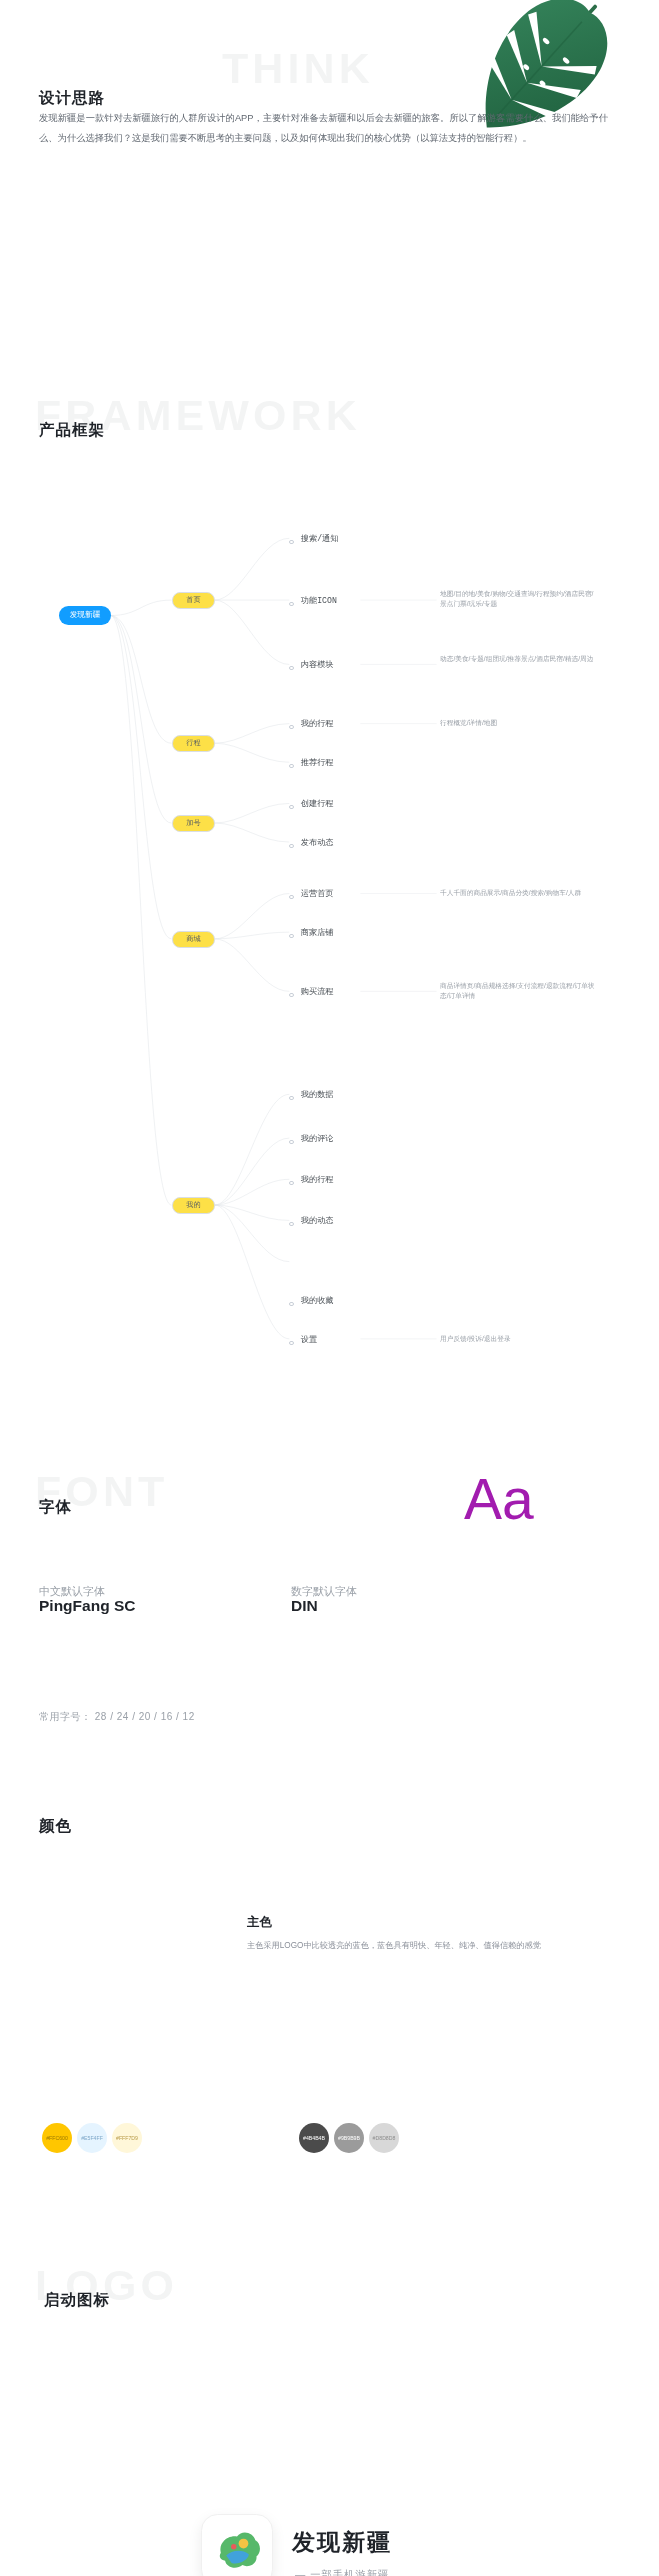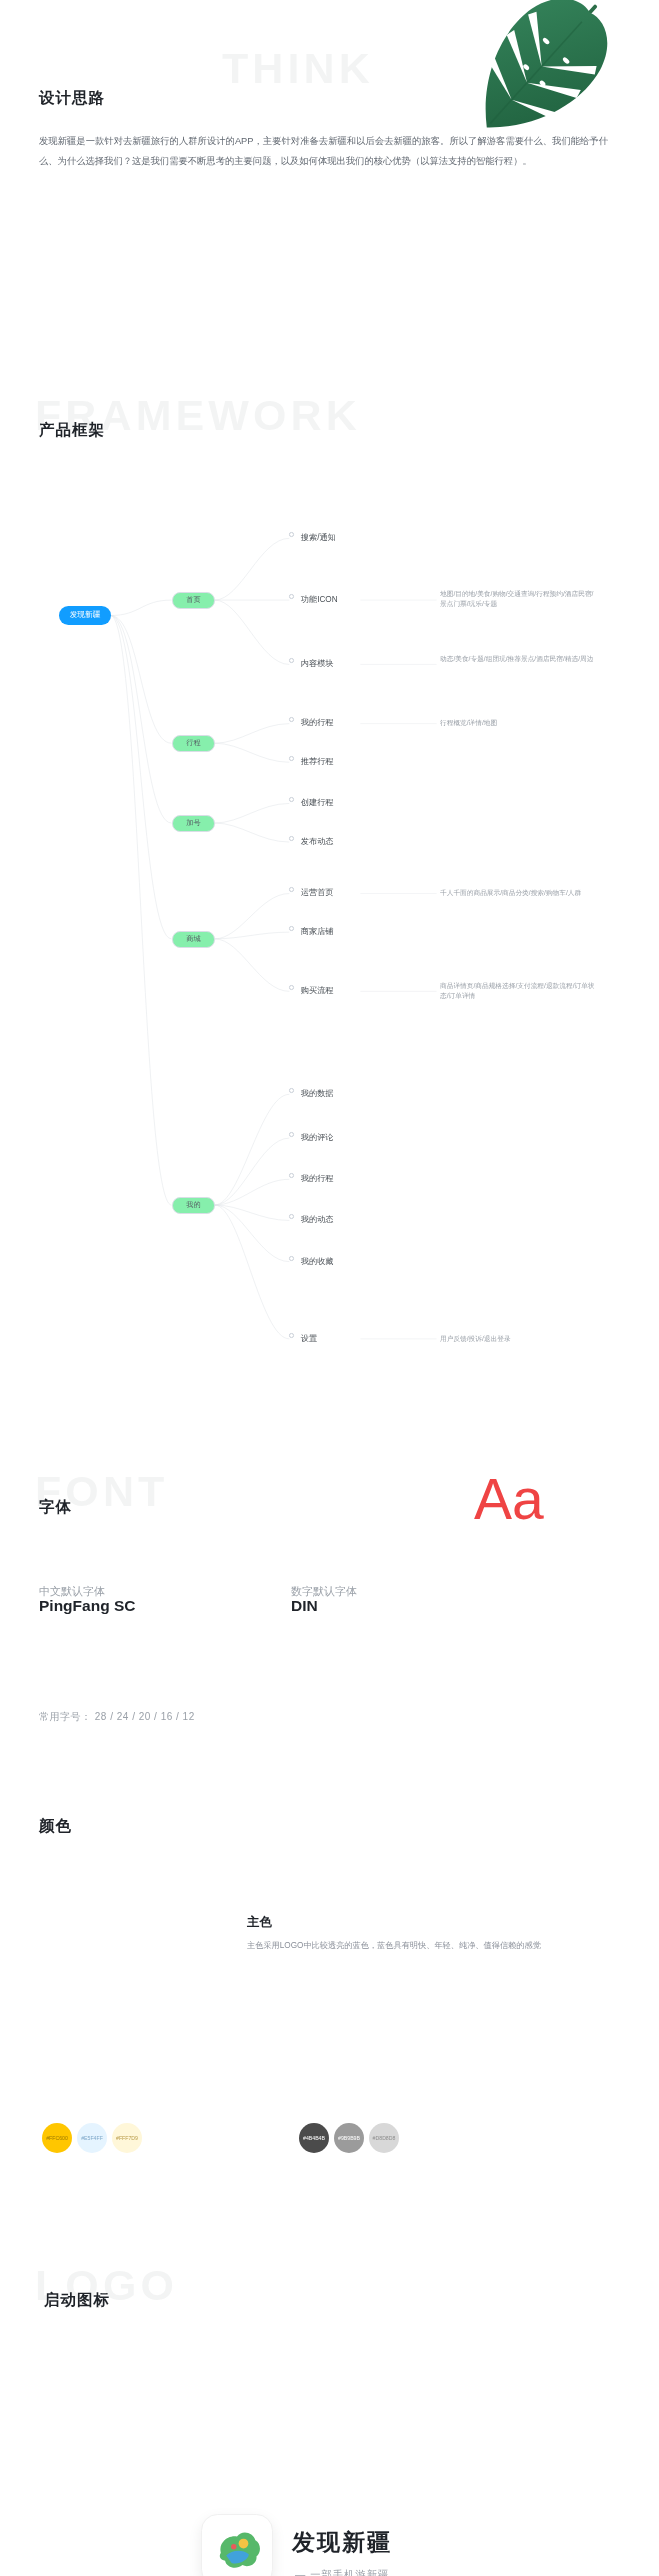--- a/index.html
+++ b/index.html
@@ -10,29 +10,29 @@
   .wm { position:absolute; font-size:43px; font-weight:800; letter-spacing:4.1px;
         color:rgba(20,30,40,0.05); white-space:nowrap; }
   .sec-title { position:absolute; font-size:15.5px; font-weight:700; color:#1f2329; letter-spacing:1px; }
   .body-text { position:absolute; font-size:9.3px; color:#606770; line-height:2.15; text-align:justify; }
 
   
   .mm { position:absolute; left:0; top:489px; width:659px; height:907px; }
   .mm svg { position:absolute; left:0; top:0; }
   .root-node { position:absolute; left:59px; top:117px; width:52px; height:18.5px; color:#fff;
                border-radius:9.3px; display:flex; align-items:center; justify-content:center; font-size:7.7px; }
-  .bnode { position:absolute; left:172px; width:43px; height:16.5px; border:0.5px solid #d9dee6; background:#86efac;
+  .bnode { position:absolute; left:172px; width:43px; height:16.5px; border:0.5px solid #d9dee6; background:#fde047;
            border-radius:8.2px; color:#555b63; font-size:7.2px; display:flex; align-items:center; justify-content:center; }
-  .leaf-row { position:absolute; left:289px; height:12.4px; display:flex; align-items:flex-start; }
+  .leaf-row { position:absolute; left:289px; height:12.4px; display:flex; align-items:flex-end;font-family:Liberation Mono, monospace; }
   .leaf-dot { width:4.6px; height:4.6px; border:0.5px solid #c9cfd8; border-radius:50%; background:#fff; margin-right:7.2px; }
   .leaf-label { font-size:8.2px; color:#4a5056; }
   .mnote { position:absolute; left:440px; width:155px; font-size:6.7px; color:#9aa0a8; line-height:10.3px; }
 
   
-  .specimen { position:absolute; left:474px; top:1466px; font-size:57px; color:#ef4444; }
+  .specimen { position:absolute; left:464px; top:1466px; font-size:57px; color:#a21caf; }
   .f-label { position:absolute; font-size:11px; color:#9aa0a8; }
   .f-value { position:absolute; font-size:15.5px; font-weight:600; color:#1f2329; }
   .f-sizes { position:absolute; font-size:10px; color:#9aa0a8; letter-spacing:0.5px; }
 
   
   .primary-circle { position:absolute; left:39px; top:1906px; width:88px; height:88px; border-radius:50%;
                     color:#fff; display:flex; align-items:center; justify-content:center; font-size:10.3px; letter-spacing:0.5px; }
   .c-name { position:absolute; left:247px; top:1914px; font-size:12.4px; font-weight:700; color:#1f2329; }
   .c-desc { position:absolute; left:247px; top:1938px; width:299px; font-size:8.2px; color:#8a8f99; line-height:15.5px; }
   .sw { position:absolute; top:2123px; width:30px; height:30px; border-radius:50%;
@@ -73,21 +73,21 @@
       <ellipse cx="95" cy="110" rx="7" ry="4" fill="#fff"></ellipse>
       <ellipse cx="146" cy="112" rx="7" ry="4" fill="#fff"></ellipse>
       <ellipse cx="100" cy="170" rx="6" ry="4" fill="#fff"></ellipse>
       <ellipse cx="142" cy="172" rx="6" ry="4" fill="#fff"></ellipse>
       <path d="M120,40 L120,290" stroke="#1E5E3C" stroke-width="3" opacity="0.5"></path>
     </g>
   </svg>
 
   <div class="wm" style="left:222px;top:44px">THINK</div>
   <div class="sec-title" style="left:39px;top:88px">设计思路</div>
-  <div class="body-text" style="left:39px;top:132px;width:569px">发现新疆是一款针对去新疆旅行的人群所设计的APP，主要针对准备去新疆和以后会去新疆的旅客。所以了解游客需要什么、我们能给予什么、为什么选择我们？这是我们需要不断思考的主要问题，以及如何体现出我们的核心优势（以算法支持的智能行程）。</div>
+  <div class="body-text" style="left:39px;top:109px;width:569px">发现新疆是一款针对去新疆旅行的人群所设计的APP，主要针对准备去新疆和以后会去新疆的旅客。所以了解游客需要什么、我们能给予什么、为什么选择我们？这是我们需要不断思考的主要问题，以及如何体现出我们的核心优势（以算法支持的智能行程）。</div>
 
   <div class="wm" style="left:35px;top:391px">FRAMEWORK</div>
   <div class="sec-title" style="left:39px;top:420px">产品框架</div>
 
   <div class="mm">
     <svg width="659" height="876" viewBox="0 0 1280 1700">
       <g stroke="#dfe3e8" stroke-width="1" fill="none">
         <path d="M215,245 C272,245 275,215 333,215"></path>
         <path d="M215,245 C272,245 275,493 333,493"></path>
         <path d="M215,245 C272,245 275,648 333,648"></path>
@@ -177,21 +177,21 @@
         <span class="leaf-label">我的评论</span>
       </div>
     <div class="leaf-row" style="top:684px">
         <span class="leaf-dot"></span>
         <span class="leaf-label">我的行程</span>
       </div>
     <div class="leaf-row" style="top:725px">
         <span class="leaf-dot"></span>
         <span class="leaf-label">我的动态</span>
       </div>
-    <div class="leaf-row" style="top:767px">
+    <div class="leaf-row" style="top:805px">
         <span class="leaf-dot"></span>
         <span class="leaf-label">我的收藏</span>
       </div>
     <div class="leaf-row" style="top:844px">
         <span class="leaf-dot"></span>
         <span class="leaf-label">设置</span>
       </div>
 
     <div class="mnote" style="top:100px">地图/目的地/美食/购物/交通查询/行程预约/酒店民宿/景点门票/玩乐/专题</div>
     <div class="mnote" style="top:165px">动态/美食/专题/组团玩/推荐景点/酒店民宿/精选/周边</div>

